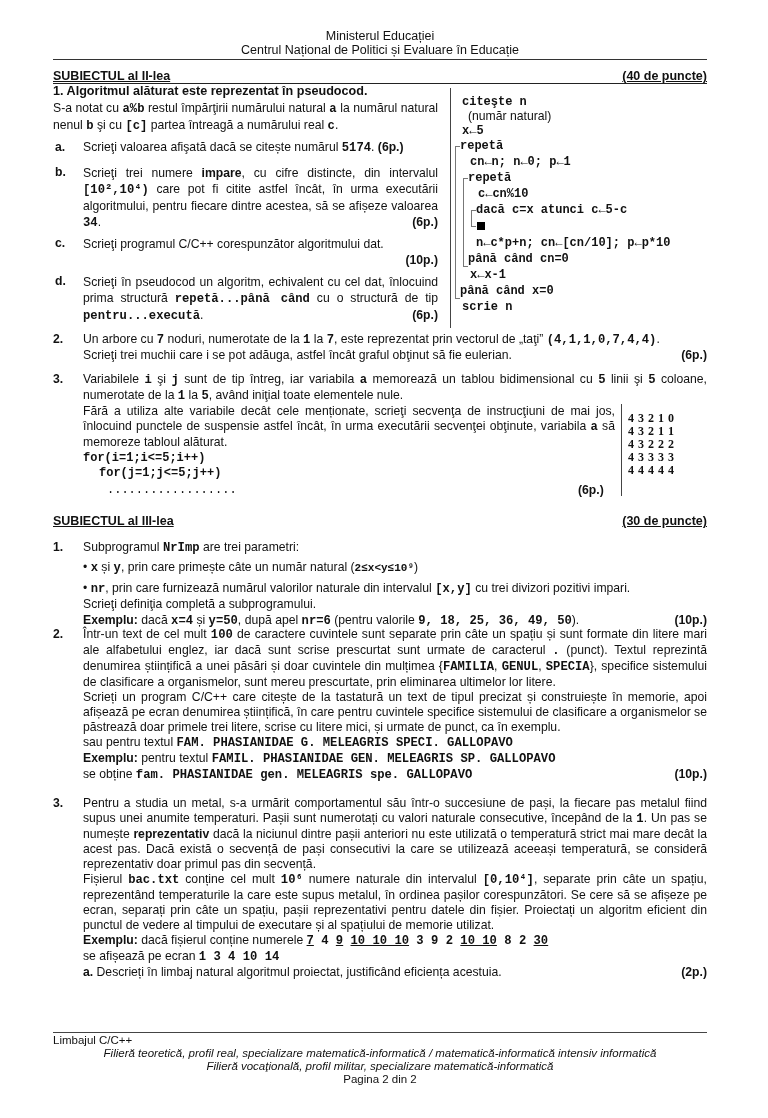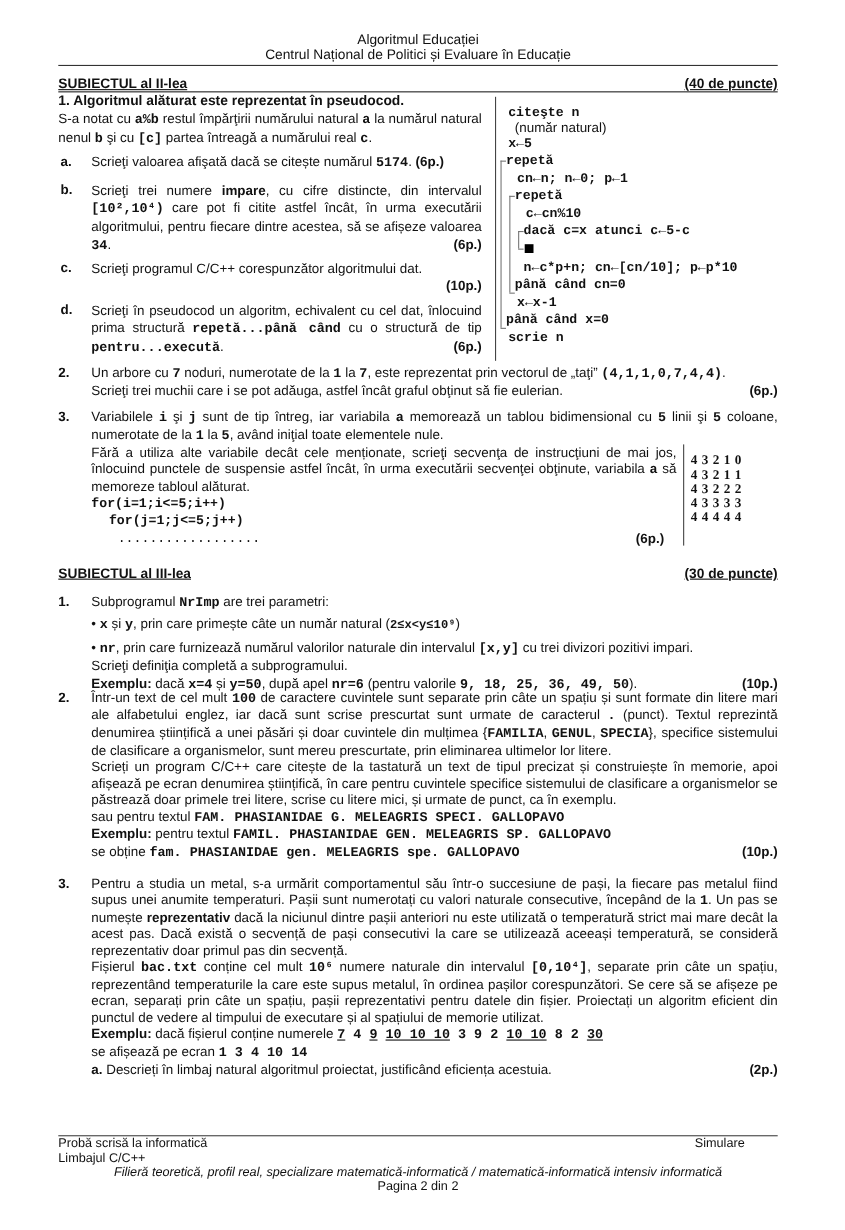--- a/index.html
+++ b/index.html
@@ -42,21 +42,21 @@
 
   .ul { text-decoration: underline; }
   .footer { position: absolute; left: 53px; width: 654px; top: 1034px; font-size: 11.5px; line-height: 13px; }
   .footer .it { font-style: italic; text-align: center; }
   .foot-rule { position: absolute; left: 53px; width: 654px; top: 1032px; border-top: 1px solid #444; }
 </style>
 </head>
 <body>
 
 <div class="page hdr">
-  <div>Algoritmul Educației</div>
+  <div>Ministerul Educației</div>
   <div>Centrul Național de Politici și Evaluare în Educație</div>
 </div>
 <div class="hdr-rule"></div>
 
 <div class="subj" style="top:69px;">
   <span>SUBIECTUL al II-lea</span>
   <span>(40 de puncte)</span>
 </div>
 <div class="subj-rule" style="top:83px;"></div>
 
@@ -191,20 +191,17 @@
     <div><span>se afișează pe ecran </span><span class="mono" style="white-space:pre;">1 3 4 10 14</span></div>
     <div class="row">
         <span><span class="b">a.</span><span> Descrieți în limbaj natural algoritmul proiectat, justificând eficiența acestuia.</span></span>
         <span class="b">(2p.)</span>
       </div>
   </span>
 </div>
 
 <div class="foot-rule"></div>
 <div class="footer">
-  <div class="row">
-      <span>Probă scrisă la informatică</span>
-      <span style="margin-right:30px;">Simulare</span>
-    </div>
   <div>Limbajul C/C++</div>
   <div class="it">Filieră teoretică, profil real, specializare matematică-informatică / matematică-informatică intensiv informatică</div>
+  <div class="it">Filieră vocaţională, profil militar, specializare matematică-informatică</div>
   <div style="text-align:center;">Pagina 2 din 2</div>
 </div>
 
 </body></html>

